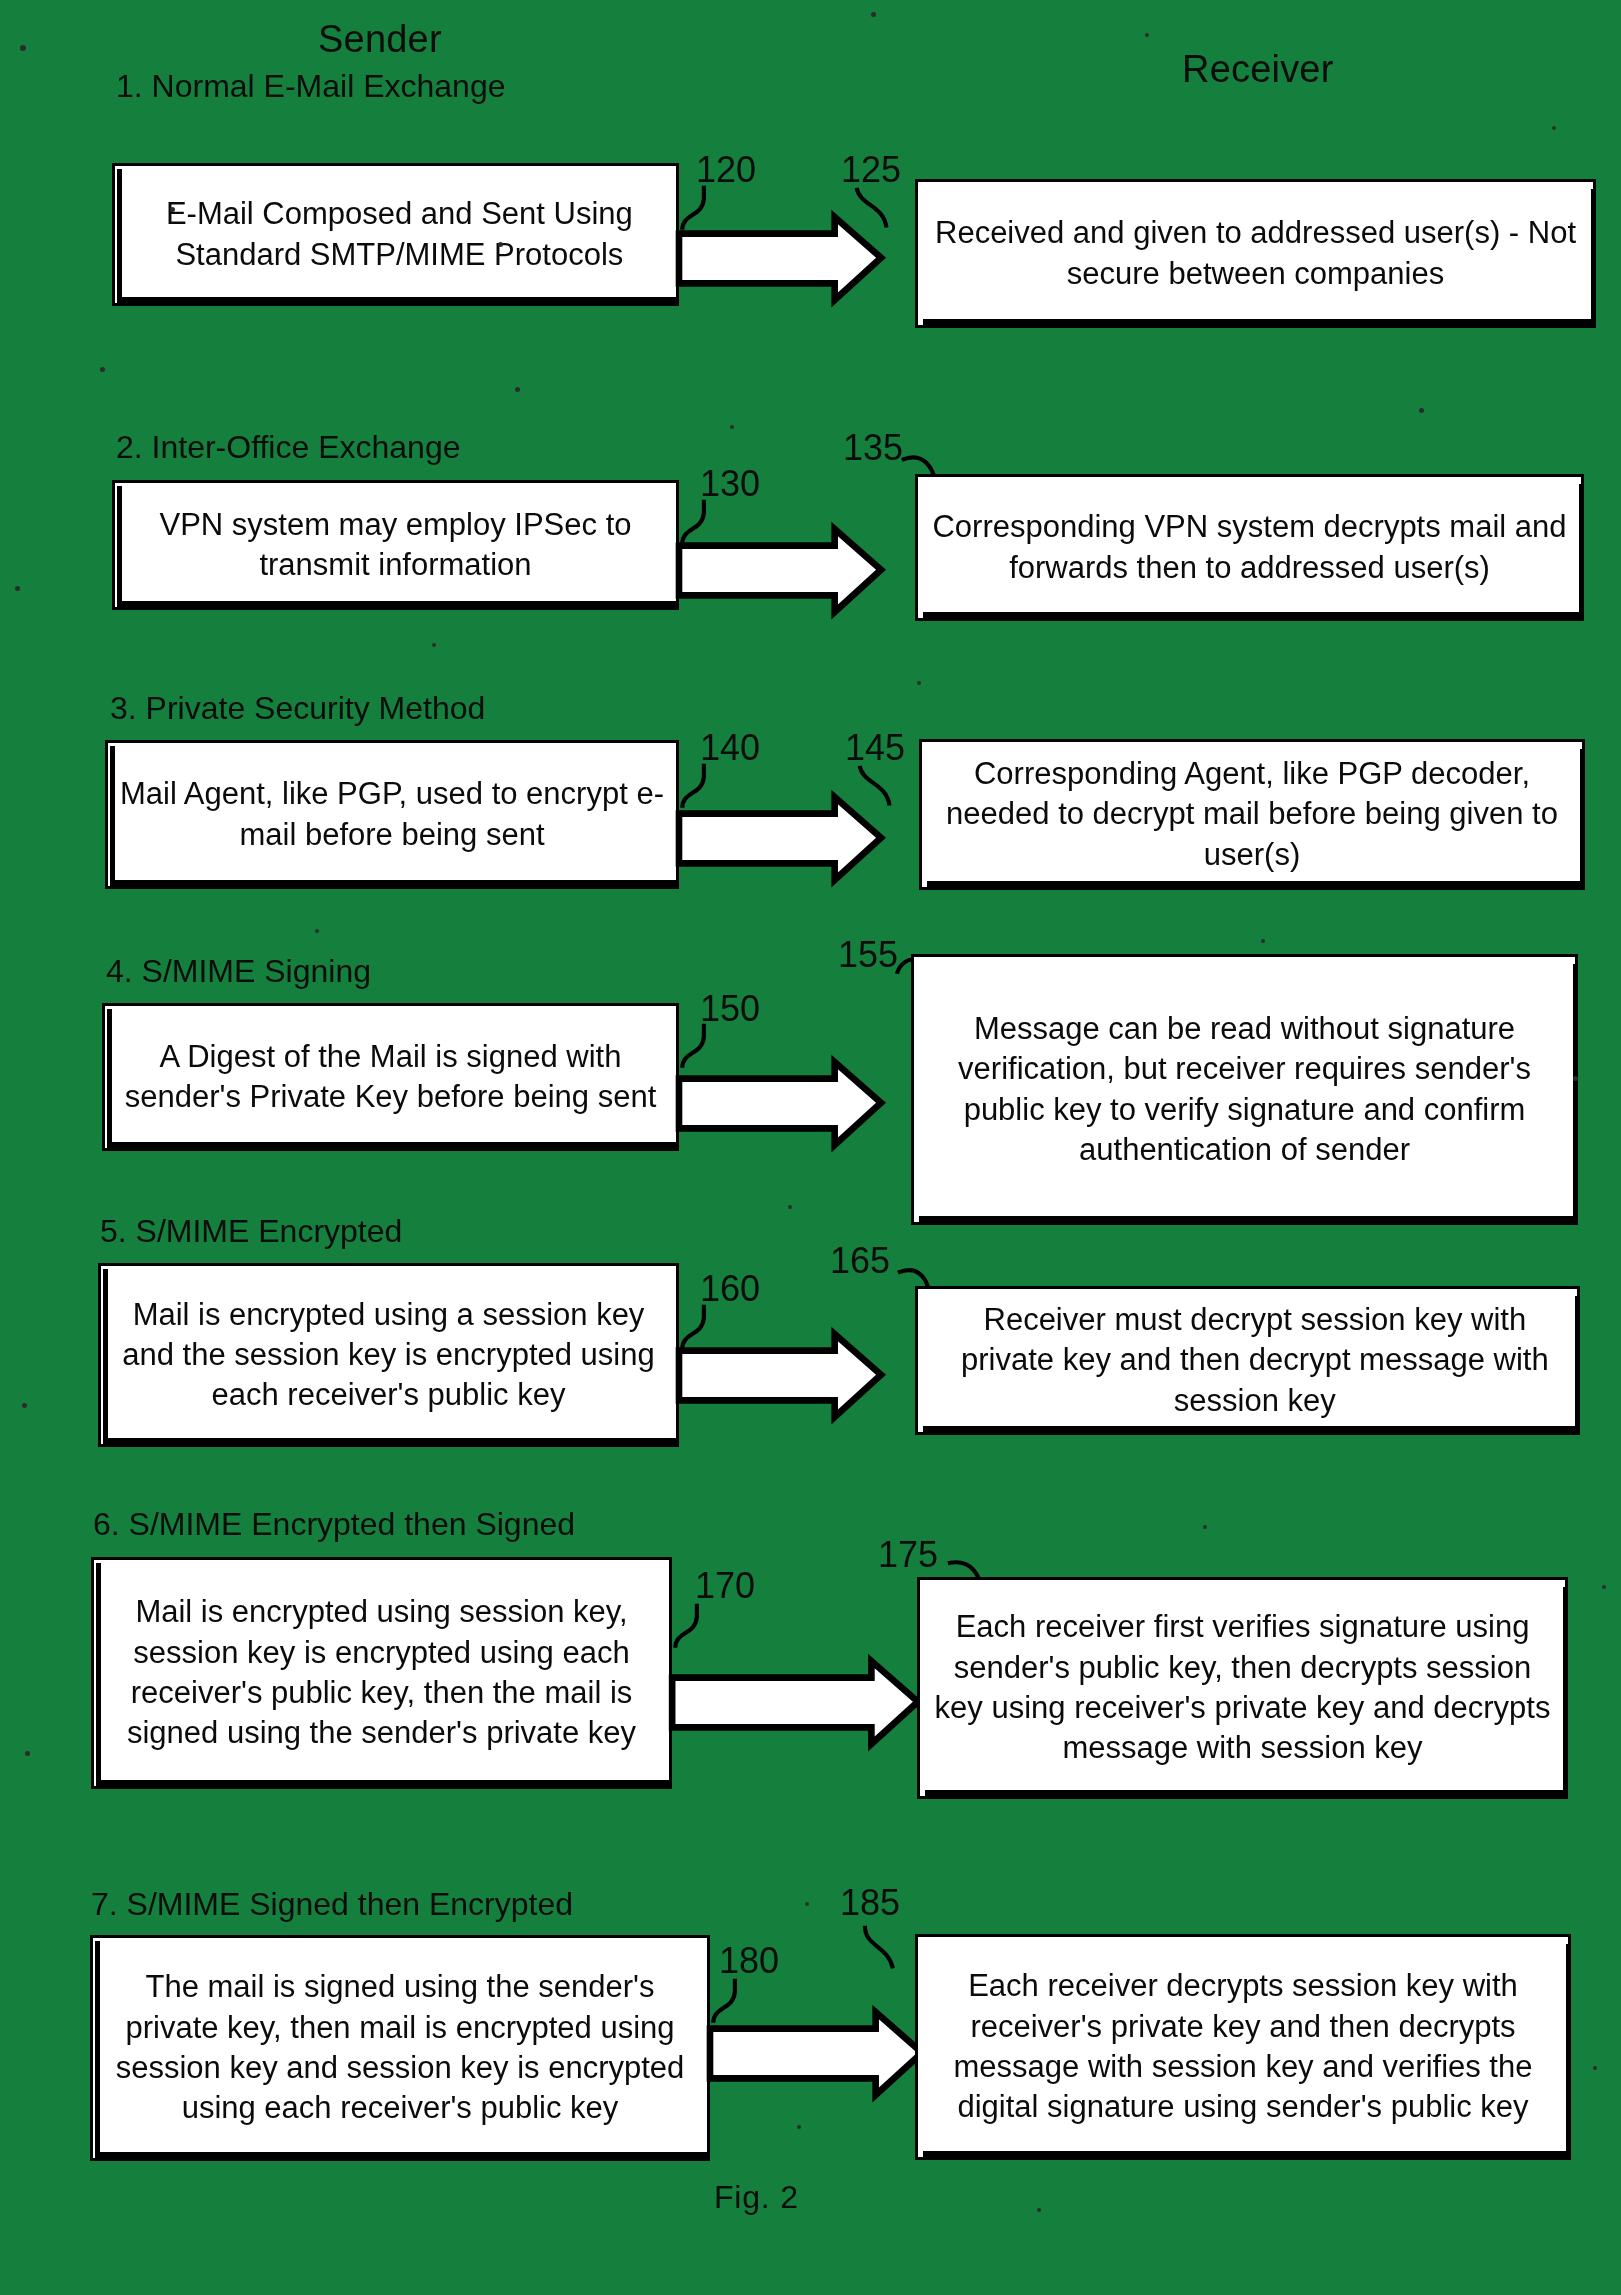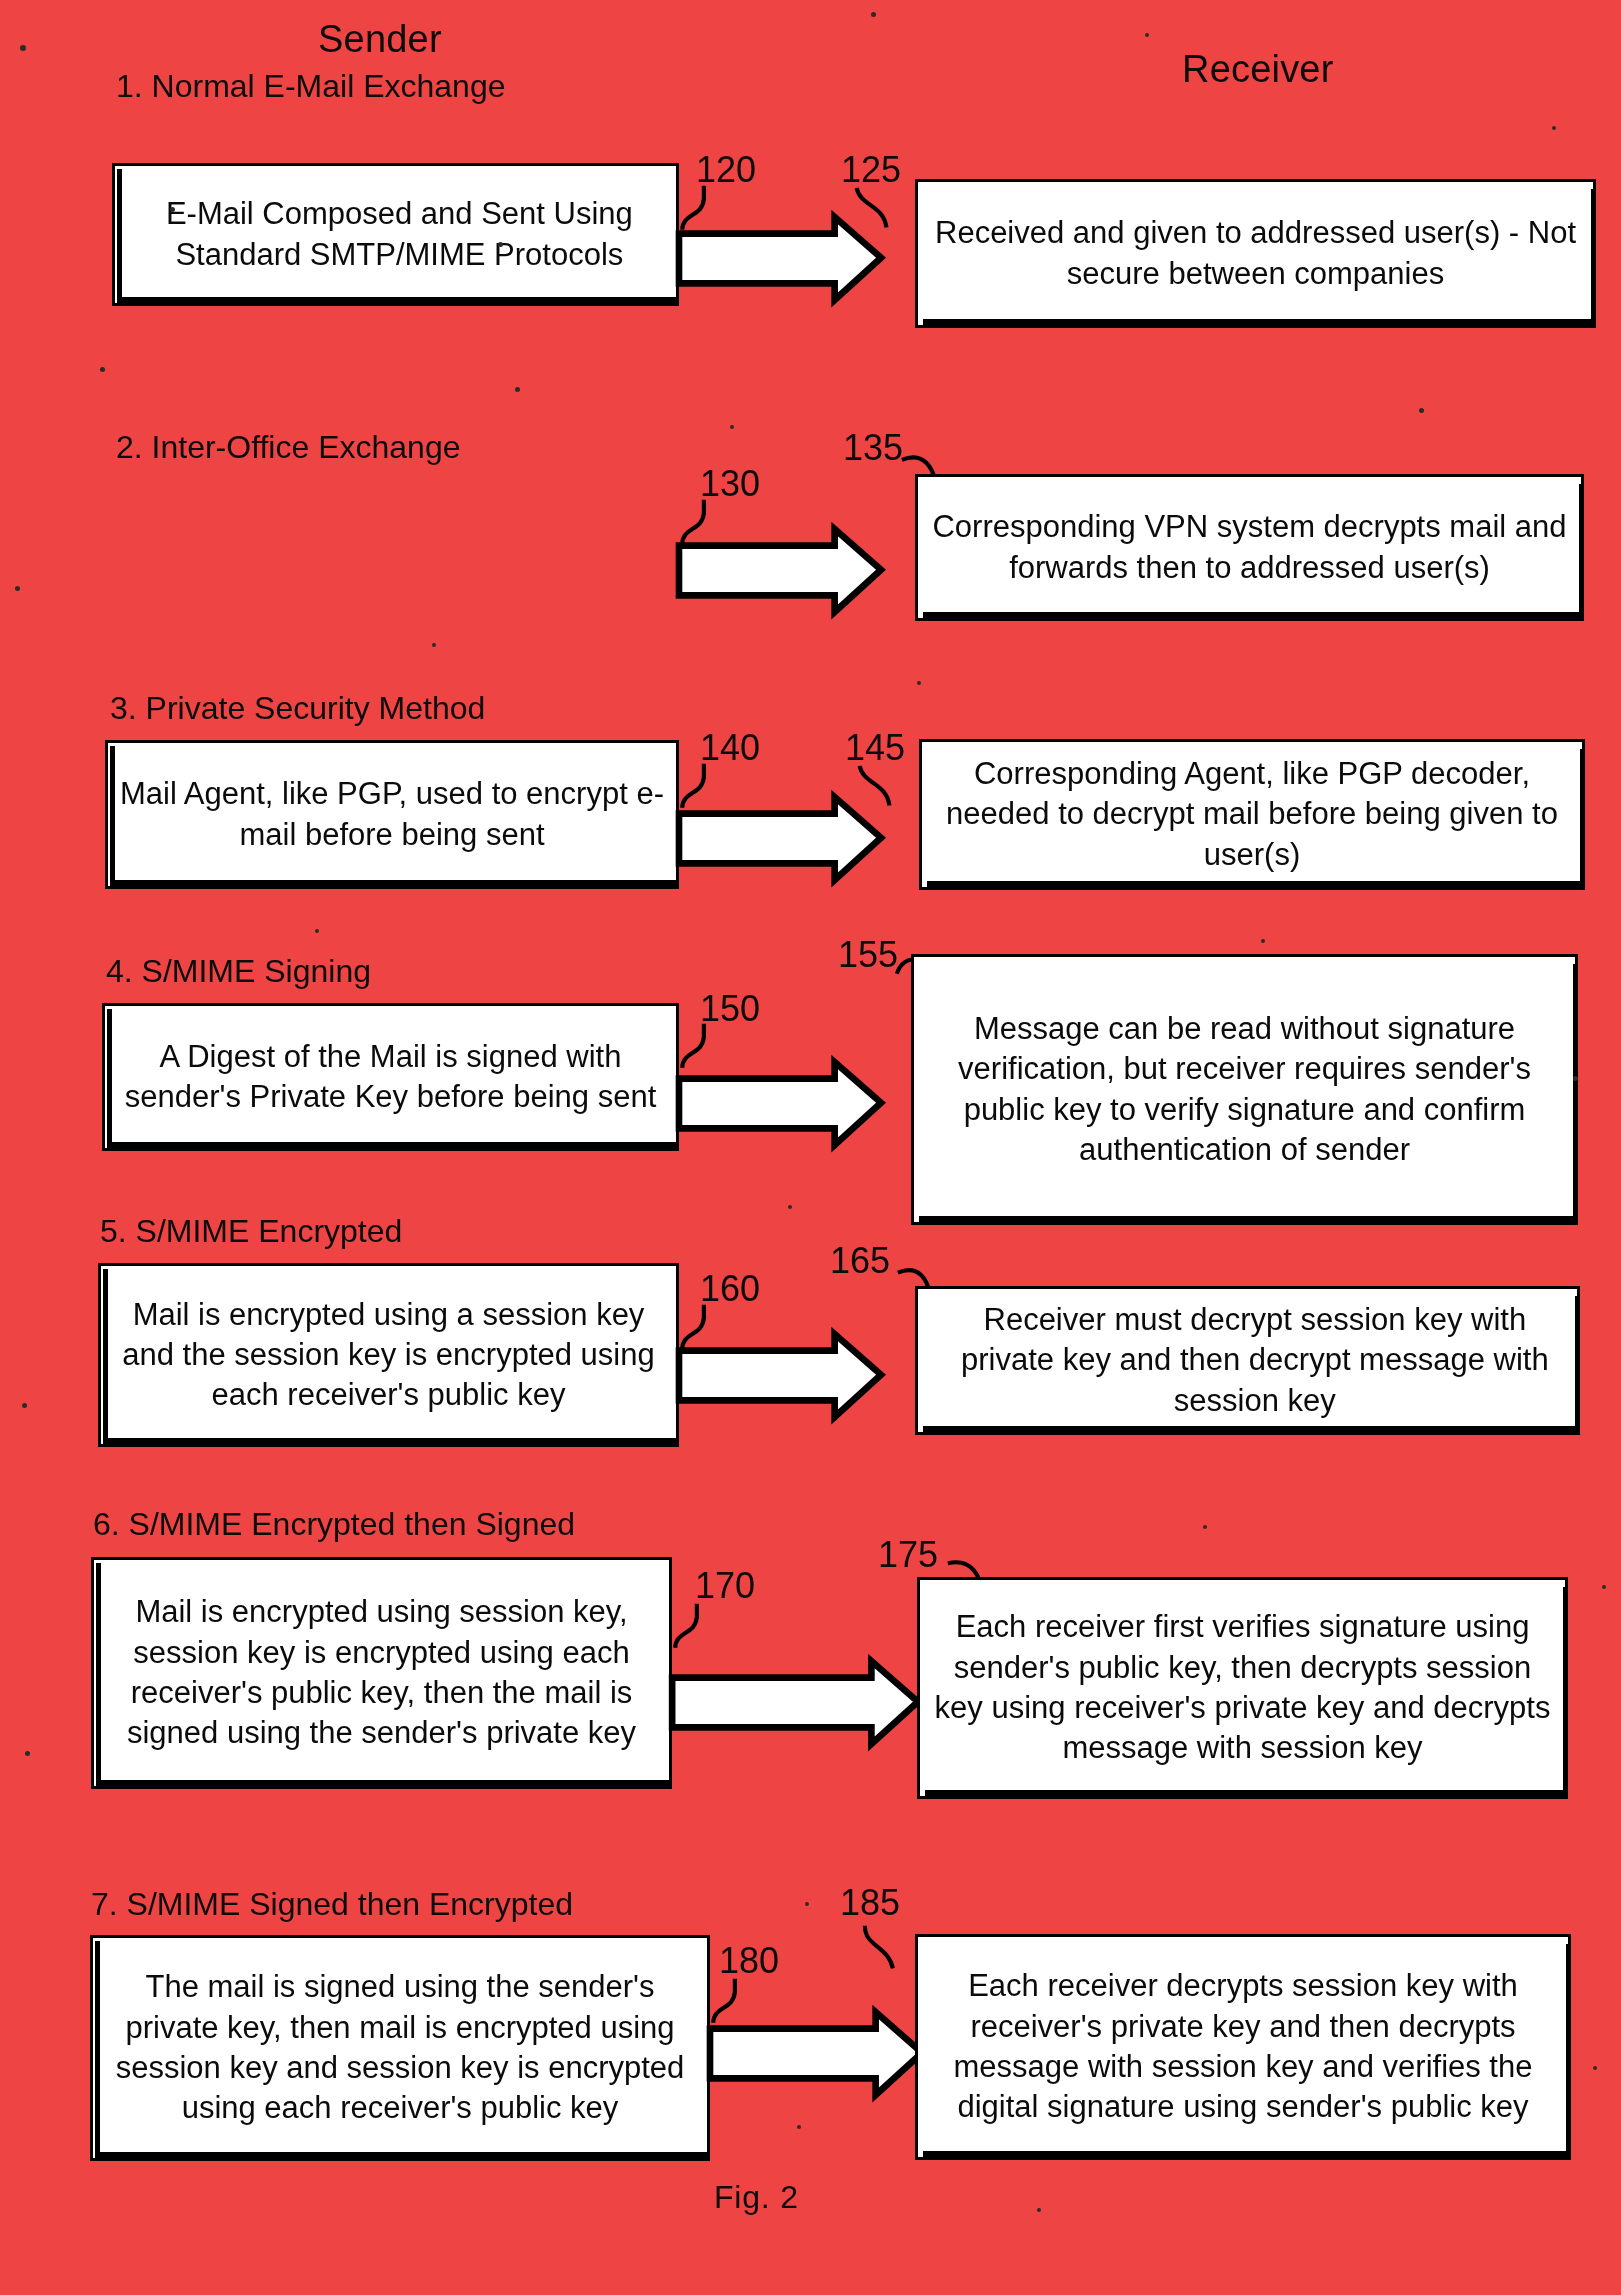--- a/index.html
+++ b/index.html
@@ -8,21 +8,21 @@
     background: #ffffff;
   }
   body {
     font-family: "Liberation Sans", "DejaVu Sans", sans-serif;
     color: #000000;
   }
   #page {
     position: relative;
     width: 1622px;
     height: 2295px;
-    background: #ef4444;
+    background: #15803d;
     overflow: hidden;
   }
 
   
   .col-header {
     position: absolute;
     font-size: 38px;
     font-weight: 400;
     letter-spacing: 0.2px;
     white-space: nowrap;
@@ -162,20 +162,23 @@
       <path d="M0 20 L188 20 L188 0 L244 49 L188 100 L188 80 L0 80 Z" fill="#ffffff" stroke="#000000" stroke-width="8" stroke-linejoin="miter"></path>
     </svg>
   </div>
 
   <div class="pbox rightbox" style="left:915px; top:179px; width:681px; height:149px;">
     <span class="txt">Received and given to addressed user(s) - Not secure between companies</span>
   </div>
 
   <div class="sec-heading" style="left:116px; top:429px;">2. Inter-Office Exchange</div>
 
+  <div class="pbox" style="left:112px; top:480px; width:567px; height:130px;">
+    <span class="txt">VPN system may employ IPSec to transmit information</span>
+  </div>
 
   <div class="refnum" style="left:700px; top:463px;">130</div>
   <div class="leader" style="left:679px; top:498px;">
     <svg width="58" height="50" viewBox="0 0 70 60">
       <path d="M4 55 C 4 35, 28 40, 30 18 L 30 2" fill="none" stroke="#000" stroke-width="5"></path>
     </svg>
   </div>
 
   <div class="refnum" style="left:843px; top:427px;">135</div>
   <div class="leader" style="left:900px; top:455px;">

